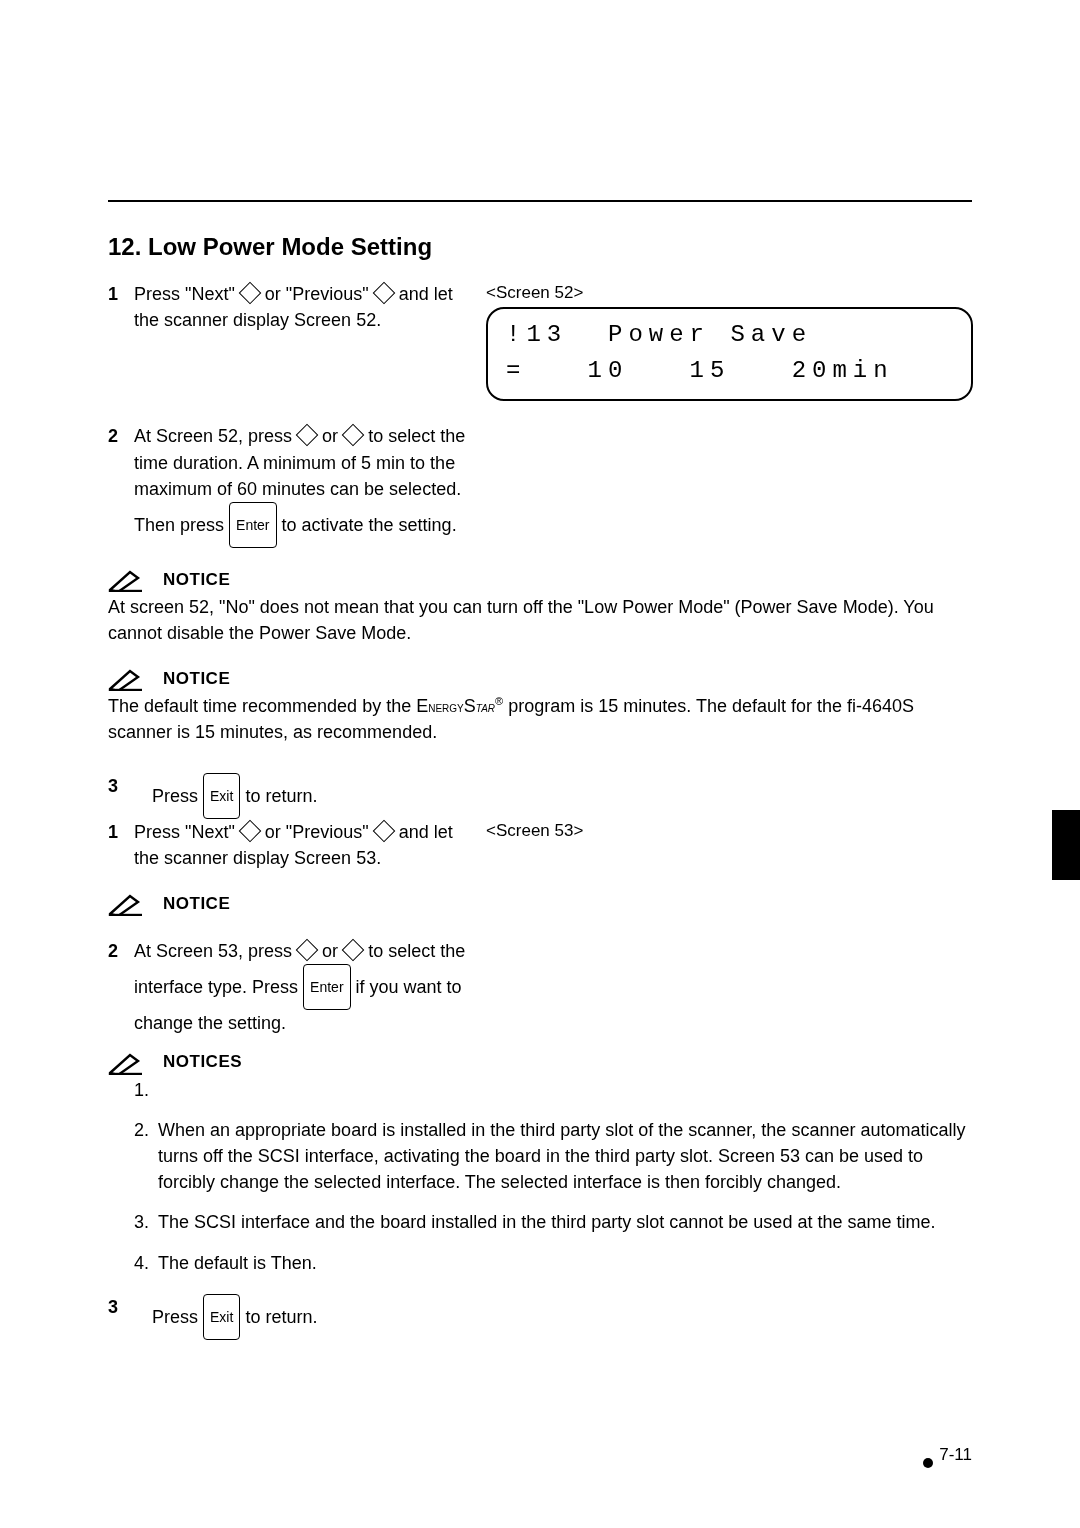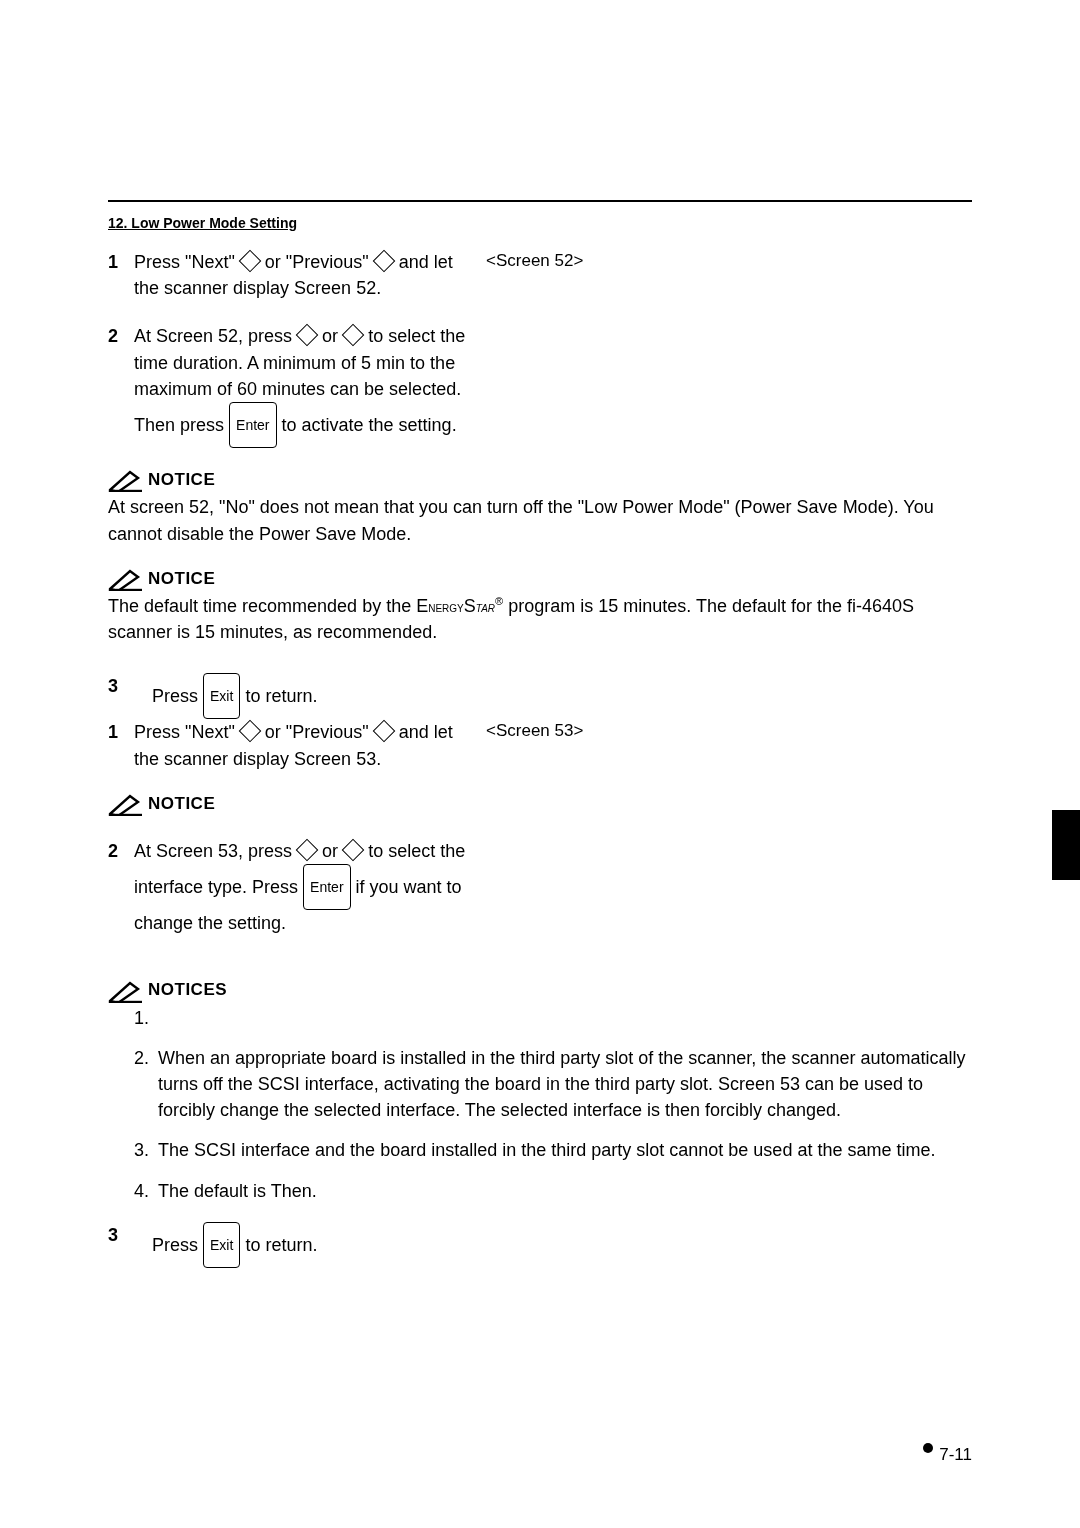--- a/index.html
+++ b/index.html
@@ -20,24 +20,23 @@
     top: 190px;
     width: 865px;
   }
   .hr {
     position: absolute;
     left: 108px; right: 108px;
     top: 200px;
     border-top: 2px solid #000;
   }
   h2 {
-    font-size: 14px;
+    font-size: 24px;
     font-weight: bold;
-    margin: 23px 0 16px 0;
-    text-decoration: underline;
+    margin: 40px 0 16px 0;
   }
   .row {
     display: flex;
     align-items: flex-start;
     gap: 18px;
   }
   .step-col {
     flex: 0 0 360px;
     display: flex;
   }
@@ -54,21 +53,21 @@
     padding: 8px 18px 10px 18px;
     font-family: "Courier New", monospace;
     font-size: 24px;
     letter-spacing: 6px;
     line-height: 1.5;
     white-space: pre;
   }
   .notice-head {
     display: flex;
     align-items: flex-end;
-    gap: 6px;
+    gap: 21px;
     margin-top: 20px;
     margin-bottom: 2px;
   }
   .notice-head svg { display: block; }
   .notice-label { font-weight: bold; font-size: 17px; letter-spacing: 0.5px; }
   .body-block { margin: 0 0 10px 0; }
   .keycap {
     display: inline-block;
     border: 1.5px solid #000;
     border-radius: 4px;
@@ -93,21 +92,21 @@
     width: 28px;
     height: 70px;
     background: #000;
   }
   .page-num {
     position: absolute;
     right: 108px;
     bottom: 60px;
     font-size: 17px;
     display: flex;
-    align-items: flex-start;
+    align-items: flex-end;
     gap: 6px;
   }
   .bullet {
     width: 10px; height: 10px; background: #000; border-radius: 50%;
   }
   .smallcaps {
     font-variant: small-caps;
   }
   sup { font-size: 11px; }
   .indent-list { padding-left: 26px; }
@@ -130,20 +129,22 @@
       <div class="step-text">
         <span>Press "Next" </span>
         <span class="diamond"></span>
         <span> or "Previous" </span>
         <span class="diamond"></span>
         <span> and let the scanner display Screen 52.</span>
       </div>
     </div>
     <div class="screen-col">
       <div class="screen-label">&lt;Screen 52&gt;</div>
+      <div class="lcd"><span>!13  Power Save</span>
+<span>=   10   15   20min</span></div>
     </div>
   </div>
 
   <div class="row" style="margin-top:22px;">
     <div class="step-col" style="flex-basis:360px;">
       <div class="step-num">2</div>
       <div class="step-text">
         <span>At Screen 52, press  </span>
         <span class="diamond"></span>
         <span> or </span>
@@ -218,21 +219,21 @@
         <span class="diamond"></span>
         <span> or </span>
         <span class="diamond"></span>
         <span> to select the interface type. Press </span>
         <span class="keycap">Enter</span>
         <span> if you want to change the setting.</span>
       </div>
     </div>
   </div>
 
-  <div class="notice-head" style="margin-top:42px;">
+  <div class="notice-head" style="margin-top:14px;">
     <svg width="34" height="22" viewBox="0 0 34 22">
       <path d="M2 20 L22 2 L30 8 L10 22 L2 22 Z M2 20 L10 22" fill="none" stroke="#000" stroke-width="2.4"></path>
       <line x1="2" y1="21" x2="34" y2="21" stroke="#000" stroke-width="2.4"></line>
     </svg>
     <span class="notice-label">NOTICES</span>
   </div>
   <div class="indent-list">
     <div class="li">
         <span class="n">1.</span>
       </div>

